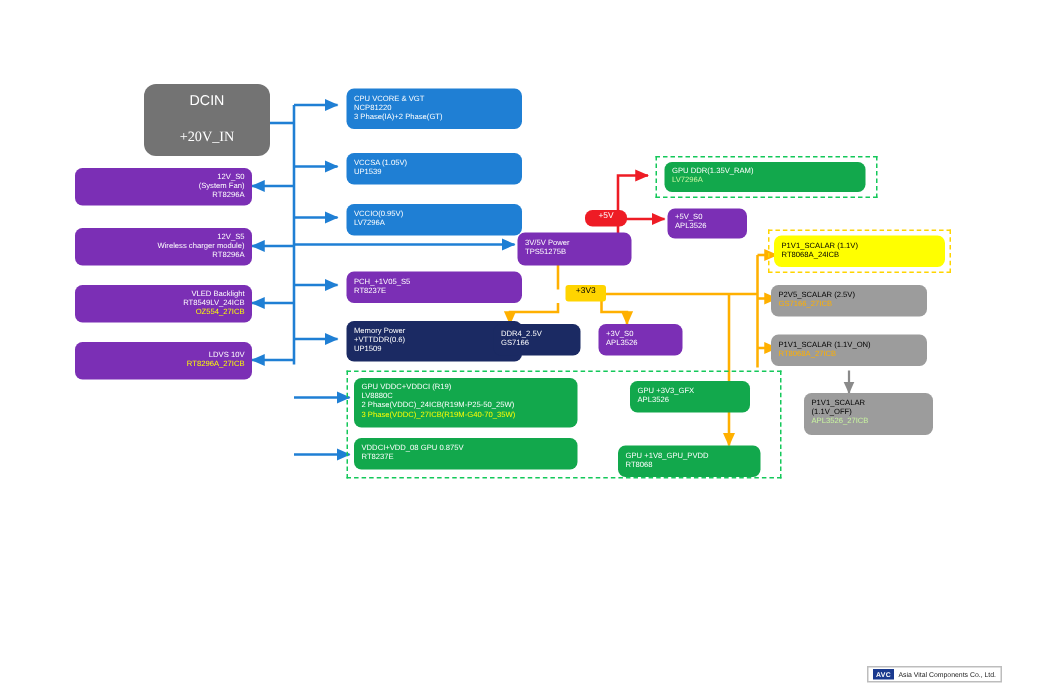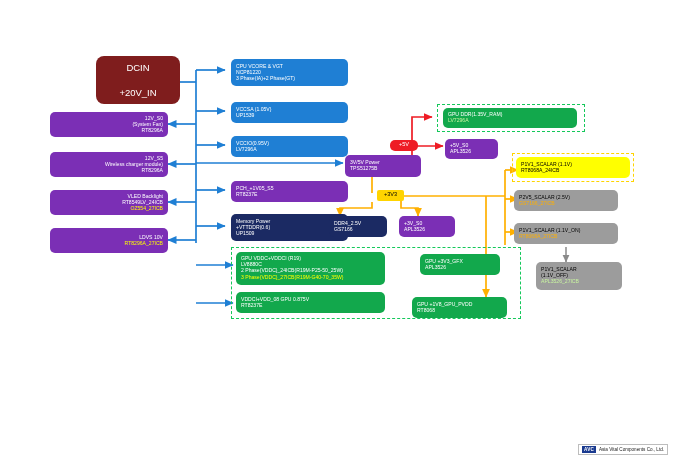--- a/index.html
+++ b/index.html
@@ -3,21 +3,21 @@
 <meta charset="utf-8">
 <style>
   html,body{margin:0;padding:0;background:#ffffff;}
   body{width:696px;height:461px;position:relative;overflow:hidden;
        font-family:"Liberation Sans","DejaVu Sans",sans-serif;}
   #canvas{position:absolute;left:0;top:0;width:696px;height:461px;}
   .blk{position:absolute;box-sizing:border-box;border-radius:5px;
        padding:3px 5px;line-height:1.22;overflow:hidden;}
   .blk .ln{display:block;white-space:nowrap;}
   
-  .black{background:#7f1d1d;color:#ffffff;border-radius:8px;}
+  .black{background:#737373;color:#ffffff;border-radius:8px;}
   .blue{background:#1f7fd4;color:#ffffff;}
   .navy{background:#1b2a63;color:#ffffff;}
   .purple{background:#7b2fb5;color:#ffffff;}
   .green{background:#12a84c;color:#ffffff;}
   .yellow{background:#ffff00;color:#000000;}
   .gray{background:#9c9c9c;color:#000000;}
   .red{background:#ee1c25;color:#ffffff;}
   .yellowlabel{background:#ffd400;color:#000000;border-radius:2px;}
   .ora{color:#ffb000;}
   .yel{color:#ffff00;}
@@ -101,21 +101,21 @@
 
     <path d="M486,196 L486,290 L486,297" stroke="#ffb000" stroke-width="1.7" fill="none" marker-end="url(#ao)"></path>
   </svg>
 
   <div class="dashgrp dg-green" style="left:437px;top:104px;width:148px;height:28px;"></div>
   <div class="dashgrp dg-yellow" style="left:512px;top:153px;width:122px;height:29px;"></div>
   <div class="dashgrp dg-green" style="left:231px;top:247px;width:290px;height:72px;"></div>
 
   <div class="blk black center t9" style="left:96px;top:56px;width:84px;height:48px;display:flex;flex-direction:column;justify-content:center;">
     <span class="ln">DCIN</span>
-    <span class="ln" style="margin-top:13px;">+20V_IN</span>
+    <span class="ln" style="margin-top:13px;font-family:Liberation Serif, serif;">+20V_IN</span>
   </div>
 
   <div class="blk purple right t5" style="left:50px;top:112px;width:118px;height:25px;">
     <span class="ln">12V_S0</span>
     <span class="ln">(System Fan)</span>
     <span class="ln">RT8296A</span>
   </div>
 
   <div class="blk purple right t5" style="left:50px;top:152px;width:118px;height:25px;">
     <span class="ln">12V_S5</span>

